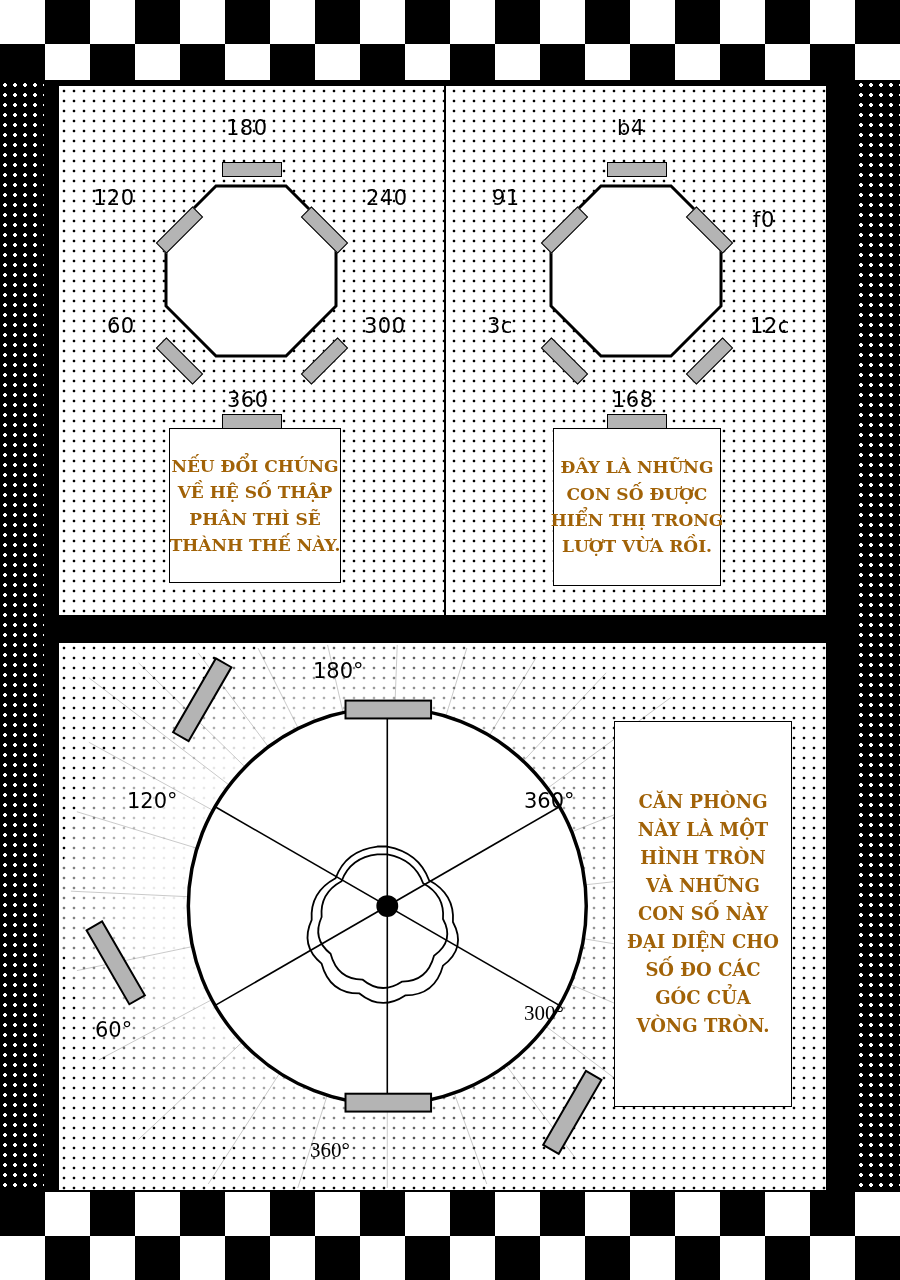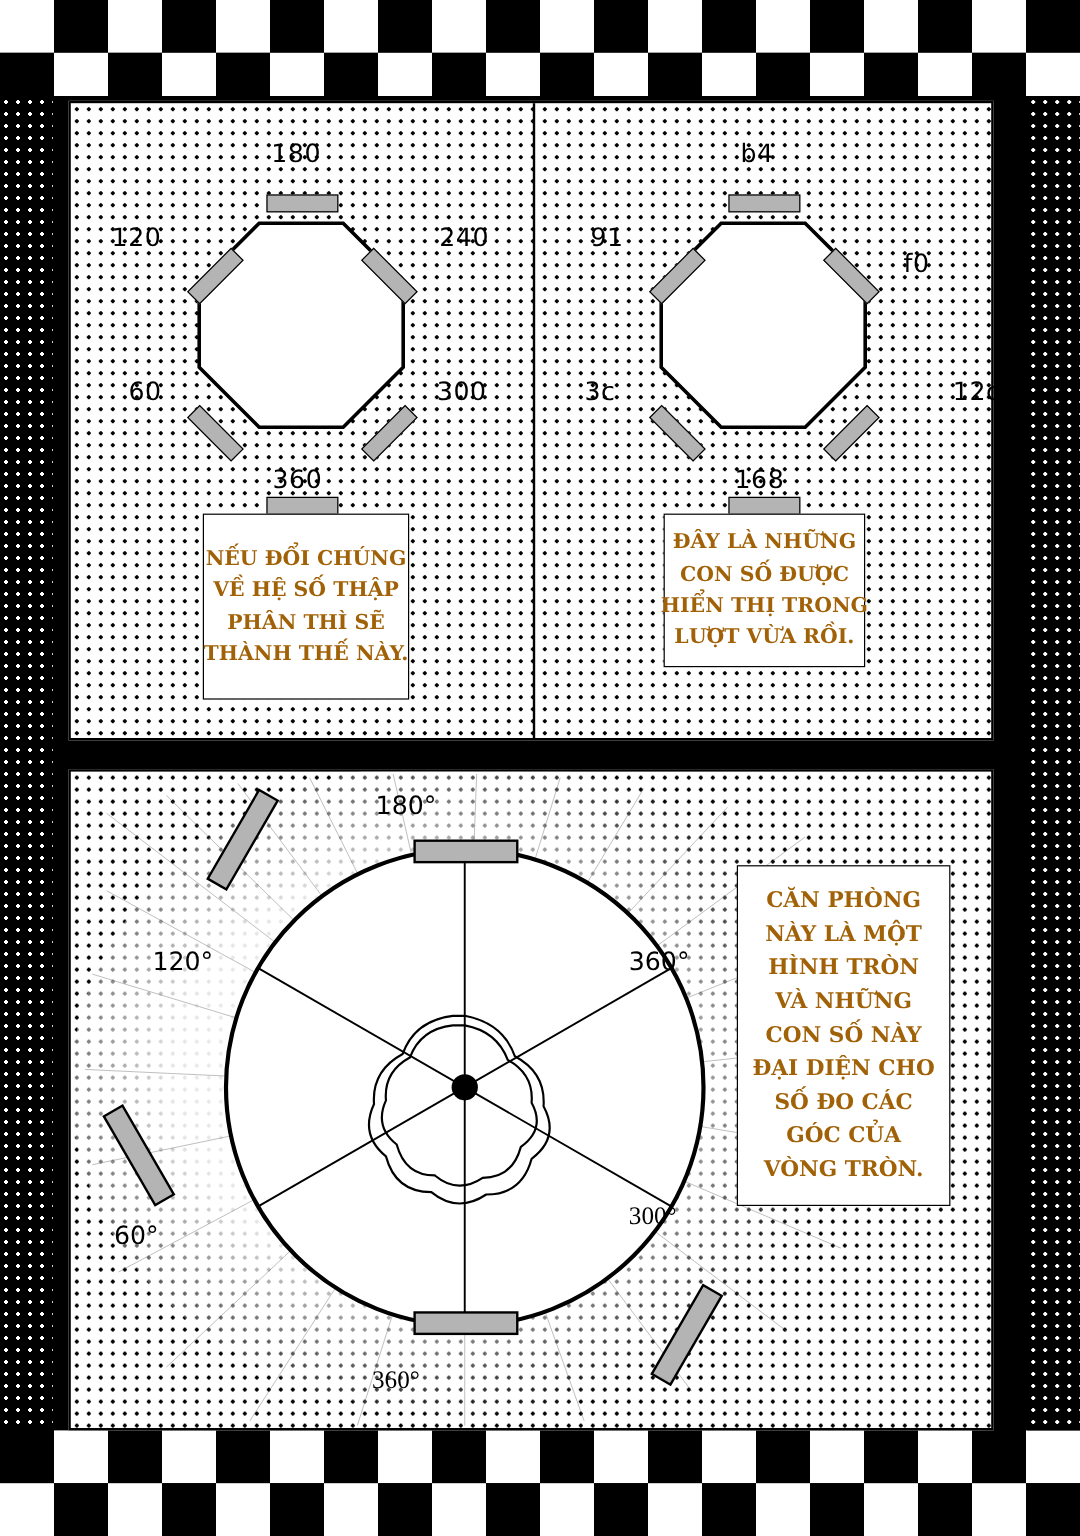--- a/index.html
+++ b/index.html
@@ -151,25 +151,25 @@
       <div class="door" style="left:498px;top:118px;width:13px;height:50px;transform:rotate(45deg);"></div>
       <div class="door" style="left:643px;top:118px;width:13px;height:50px;transform:rotate(-45deg);"></div>
       <div class="door" style="left:498px;top:249px;width:13px;height:50px;transform:rotate(-45deg);"></div>
       <div class="door" style="left:643px;top:249px;width:13px;height:50px;transform:rotate(45deg);"></div>
       <div class="door" style="left:548px;top:328px;width:58px;height:13px;"></div>
 
       <span class="lbl big" style="left:558px;top:30px;">b4</span>
       <span class="lbl big" style="left:433px;top:100px;">91</span>
       <span class="lbl big" style="left:694px;top:100px;margin-top:22px;">f0</span>
       <span class="lbl big" style="left:428px;top:228px;">3c</span>
-      <span class="lbl big" style="left:691px;top:228px;margin-left:44px;">12c</span>
+      <span class="lbl big" style="left:691px;top:228px;">12c</span>
       <span class="lbl big" style="left:553px;top:302px;">168</span>
     </div>
 
-    <div class="caption" style="left:494px;top:342px;width:168px;height:128px;">
+    <div class="caption" style="left:494px;top:342px;width:168px;height:158px;">
       <div>ĐÂY LÀ NHỮNG</div>
       <div>CON SỐ ĐƯỢC</div>
       <div>HIỂN THỊ TRONG</div>
       <div>LƯỢT VỪA RỒI.</div>
     </div>
   </div>
 
   <div class="panel" id="panel-bottom">
 
     <svg id="bottom-art" viewBox="0 0 771 551" preserveAspectRatio="none">
@@ -237,21 +237,21 @@
       </g>
     </svg>
 
     <span class="deg-lbl" style="left:254px;top:16px;">180°</span>
     <span class="deg-lbl" style="left:28px;top:146px;margin-left:40px;">120°</span>
     <span class="deg-lbl" style="left:465px;top:146px;">360°</span>
     <span class="deg-lbl" style="left:36px;top:375px;">60°</span>
     <span class="deg-lbl" style="left:465px;top:358px;font-family:Liberation Serif, serif;">300°</span>
     <span class="deg-lbl" style="left:251px;top:495px;font-family:Liberation Serif, serif;">360°</span>
 
-    <div class="caption" style="left:555px;top:78px;width:178px;height:284px;font-size:18px;">
+    <div class="caption" style="left:555px;top:78px;width:178px;height:386px;font-size:18px;">
       <div>CĂN PHÒNG</div>
       <div>NÀY LÀ MỘT</div>
       <div>HÌNH TRÒN</div>
       <div>VÀ NHỮNG</div>
       <div>CON SỐ NÀY</div>
       <div>ĐẠI DIỆN CHO</div>
       <div>SỐ ĐO CÁC</div>
       <div>GÓC CỦA</div>
       <div>VÒNG TRÒN.</div>
     </div>

